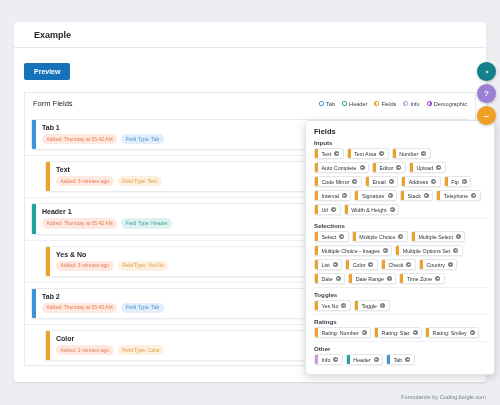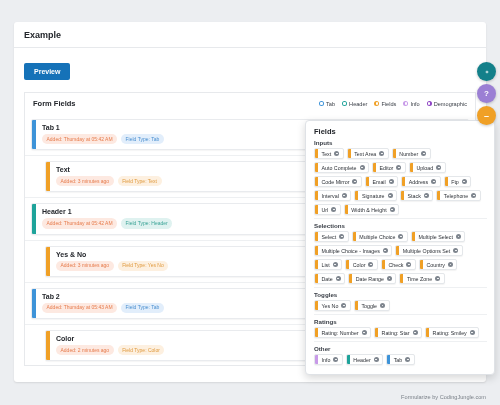--- a/index.html
+++ b/index.html
@@ -20,21 +20,21 @@
   
   .card {
     position: absolute; left: 14px; top: 22px;
     width: 472px; height: 360px;
     background: #ffffff;
     border-radius: 3px;
     box-shadow: 0 1px 2px rgba(0,0,0,.10);
   }
   .card-head {
     height: 26px; display: flex; align-items: center;
-    padding-left: 10px; border-bottom: 1px solid #e7e9ec;
+    padding-left: 20px; border-bottom: 1px solid #e7e9ec;
   }
   .card-head-title { font-size: 9px; font-weight: bold; color: #23262b; }
 
   .card-body { padding: 12px 10px 0 10px; position: relative; }
 
   .btn-preview {
     display: inline-block;
     background: #1572b8; color: #fff;
     font-size: 7px; font-weight: bold;
     padding: 5px 10px; border: 0; border-radius: 2px;
@@ -44,21 +44,21 @@
   
   .ff-bar {
     margin-top: 12px;
     border: 1px solid #e7e9ec;
     border-bottom: none;
     background: #fff;
     height: 22px;
     display: flex; align-items: center; justify-content: space-between;
     padding: 0 8px;
   }
-  .ff-bar-title { font-size: 7.5px; font-weight: bold; color: #23262b; }
+  .ff-bar-title { font-size: 7.5px; font-weight: normal; color: #23262b; }
   .legend { display: flex; gap: 7px; align-items: center; }
   .legend-item { display: flex; align-items: center; gap: 2px; font-size: 5.6px; color: #3c4149; }
   .legend-dot {
     width: 5px; height: 5px; border-radius: 50%;
     display: inline-block; position: relative;
   }
   .legend-dot::after{
     content:""; position:absolute; left:1.4px; top:1.4px;
     width:2.2px; height:2.2px; border-radius:50%; background:#fff;
   }

